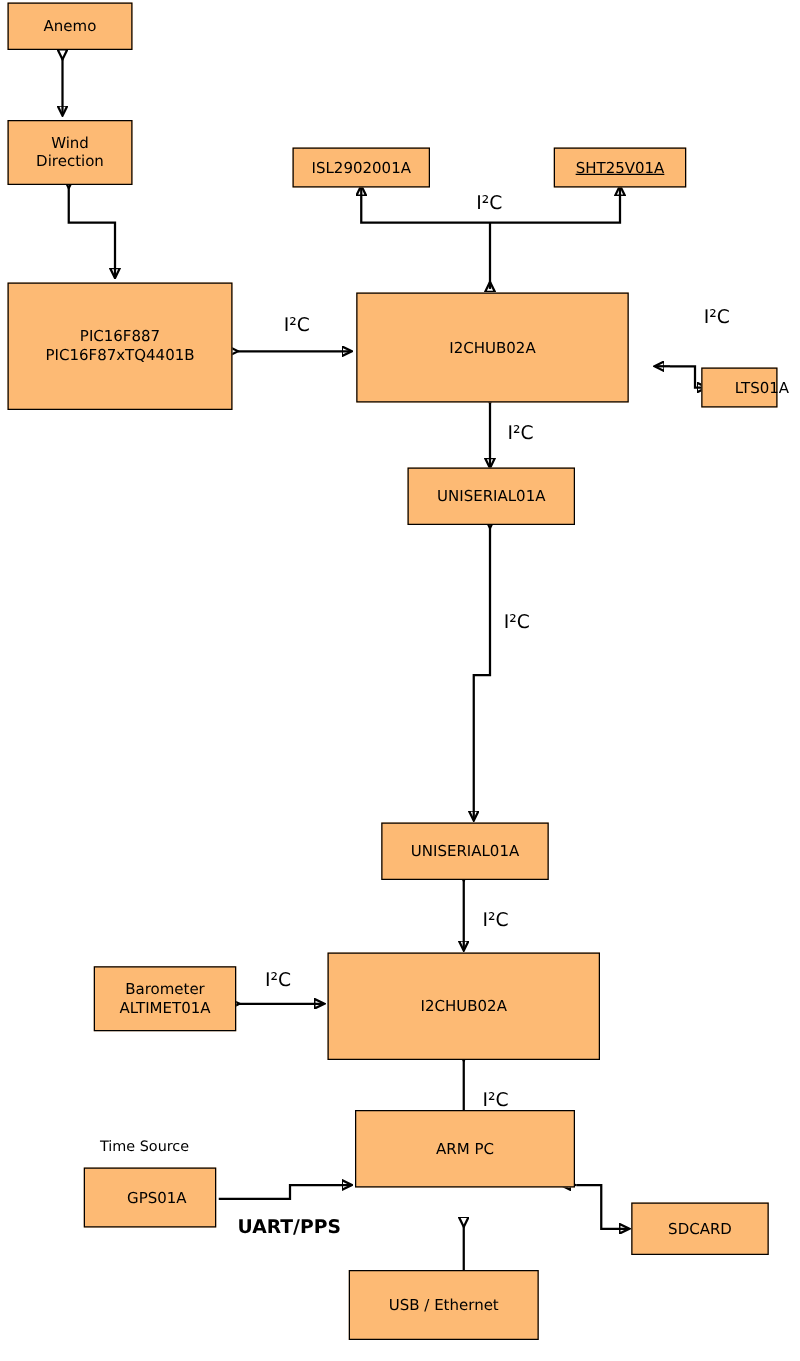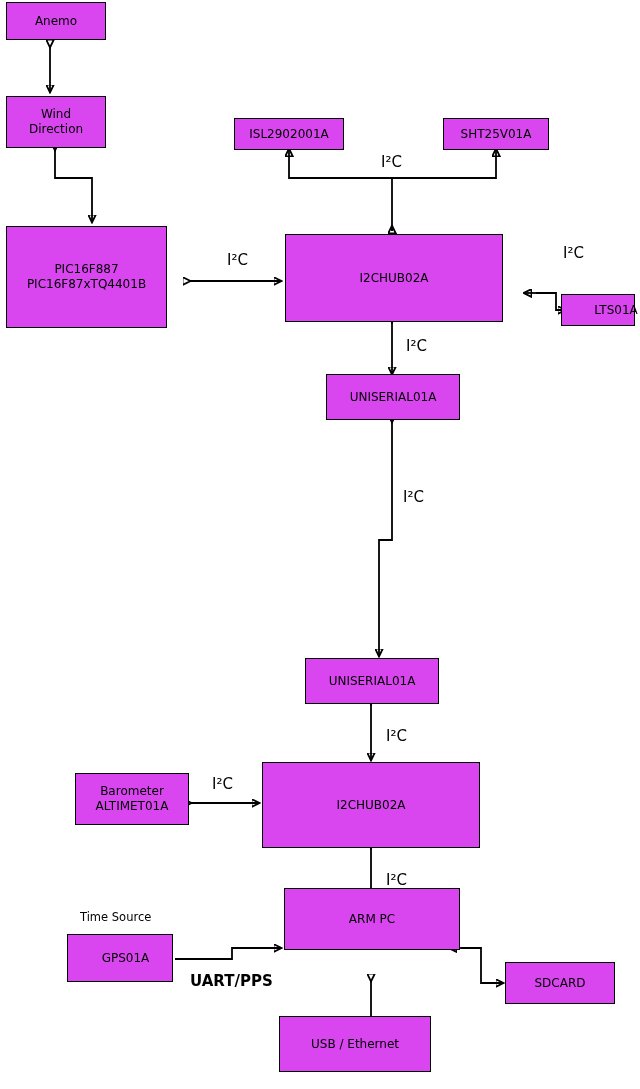--- a/index.html
+++ b/index.html
@@ -12,21 +12,21 @@
     width: 640px;
     height: 1089px;
     background: #ffffff;
     font-family: "DejaVu Sans", "Liberation Sans", sans-serif;
     overflow: hidden;
   }
   .node {
     position: absolute;
     box-sizing: border-box;
     border: 1.6px solid #000000;
-    background: #d946ef;
+    background: #fdba74;
     display: flex;
     align-items: center;
     justify-content: center;
     text-align: center;
     color: #000000;
     font-size: 12px;
     line-height: 1.25;
     white-space: pre-line;
     padding: 2px 4px;
   }
@@ -98,30 +98,30 @@
     <polyline points="461,948 449,948" marker-end="url(#ah)"></polyline>
 
     <line x1="371" y1="981" x2="371" y2="1030" marker-start="url(#ah)" marker-end="url(#ah)"></line>
   </svg>
 
   <div class="node" style="left:6px; top:2px; width:100px; height:38px;">Anemo</div>
 
   <div class="node" style="left:6px; top:96px; width:100px; height:52px;">Wind
 Direction</div>
 
-  <div class="node" style="left:6px; top:226px; width:161px; height:102px;">PIC16F887
+  <div class="node" style="left:6px; top:226px; width:180px; height:102px;">PIC16F887
 PIC16F87xTQ4401B</div>
 
   <div class="node" style="left:234px; top:118px; width:110px; height:32px;">ISL2902001A</div>
 
-  <div class="node" style="left:443px; top:118px; width:106px; height:32px;">SHT25V01A</div>
+  <div class="node" style="left:443px; top:118px; width:106px; height:32px;text-decoration:underline;">SHT25V01A</div>
 
   <div class="node" style="left:285px; top:234px; width:218px; height:88px;">I2CHUB02A</div>
 
-  <div class="node" style="left:561px; top:294px; width:74px; height:32px;padding-left:40px;">LTS01A</div>
+  <div class="node" style="left:561px; top:294px; width:61px; height:32px;padding-left:40px;">LTS01A</div>
 
   <div class="node" style="left:326px; top:374px; width:134px; height:46px;">UNISERIAL01A</div>
 
   <div class="node" style="left:305px; top:658px; width:134px; height:46px;">UNISERIAL01A</div>
 
   <div class="node" style="left:262px; top:762px; width:218px; height:86px;">I2CHUB02A</div>
 
   <div class="node" style="left:75px; top:773px; width:114px; height:52px;">Barometer
 ALTIMET01A</div>
 

